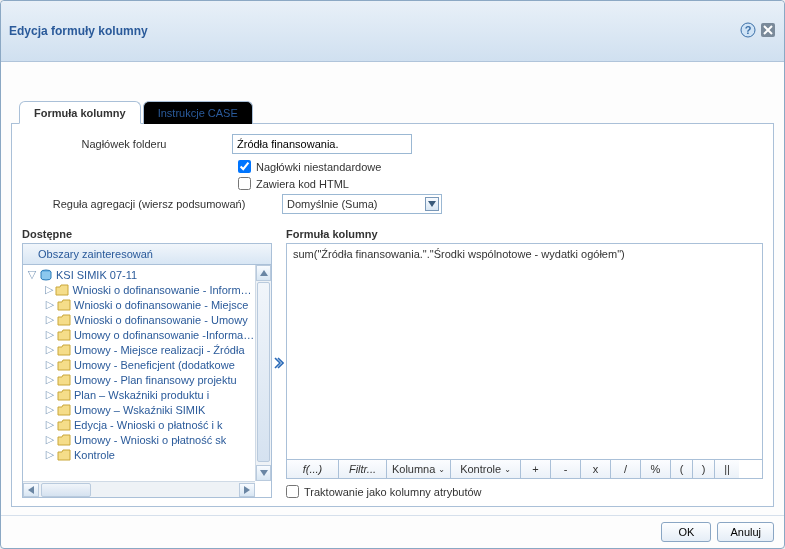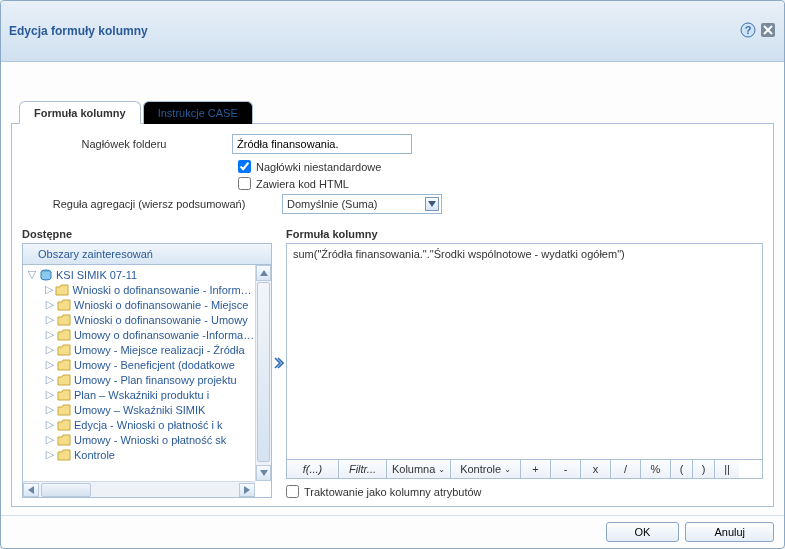--- a/index.html
+++ b/index.html
@@ -70,21 +70,21 @@
   }
   .tbtn:last-child { border-right: none; }
   .tbtn.reg { font-style: normal; }
   .tbtn .dd { font-size: 8px; }
   .w-f { width: 52px; } .w-filt { width: 48px; } .w-kol { width: 64px; } .w-zm { width: 70px; }
   .w-op { width: 30px; } .w-pct { width: 30px; } .w-par { width: 22px; } .w-pipe { width: 24px; }
   .chk-attr { margin-top: 6px; display: flex; align-items: flex-end; }
   .chk-attr input { margin-right: 5px; }
   .dlg-footer { padding: 6px 10px; display: flex; justify-content: flex-end; gap: 6px; border-top: 1px solid #d6e0ec; }
   .btn {
-    min-width: 50px; padding: 3px 28px; border: 1px solid #8aa6c4; border-radius: 3px;
+    min-width: 50px; padding: 3px 12px; border: 1px solid #8aa6c4; border-radius: 3px;
     background: linear-gradient(#fdfeff,#e5edf6); cursor: pointer; font-size: 11px;
   }
 </style>
 </head>
 <body>
 
 <div class="dialog">
   <div class="dlg-header">
     <span class="dlg-title">Edycja formuły kolumny</span>
     <div class="dlg-hdr-icons">

